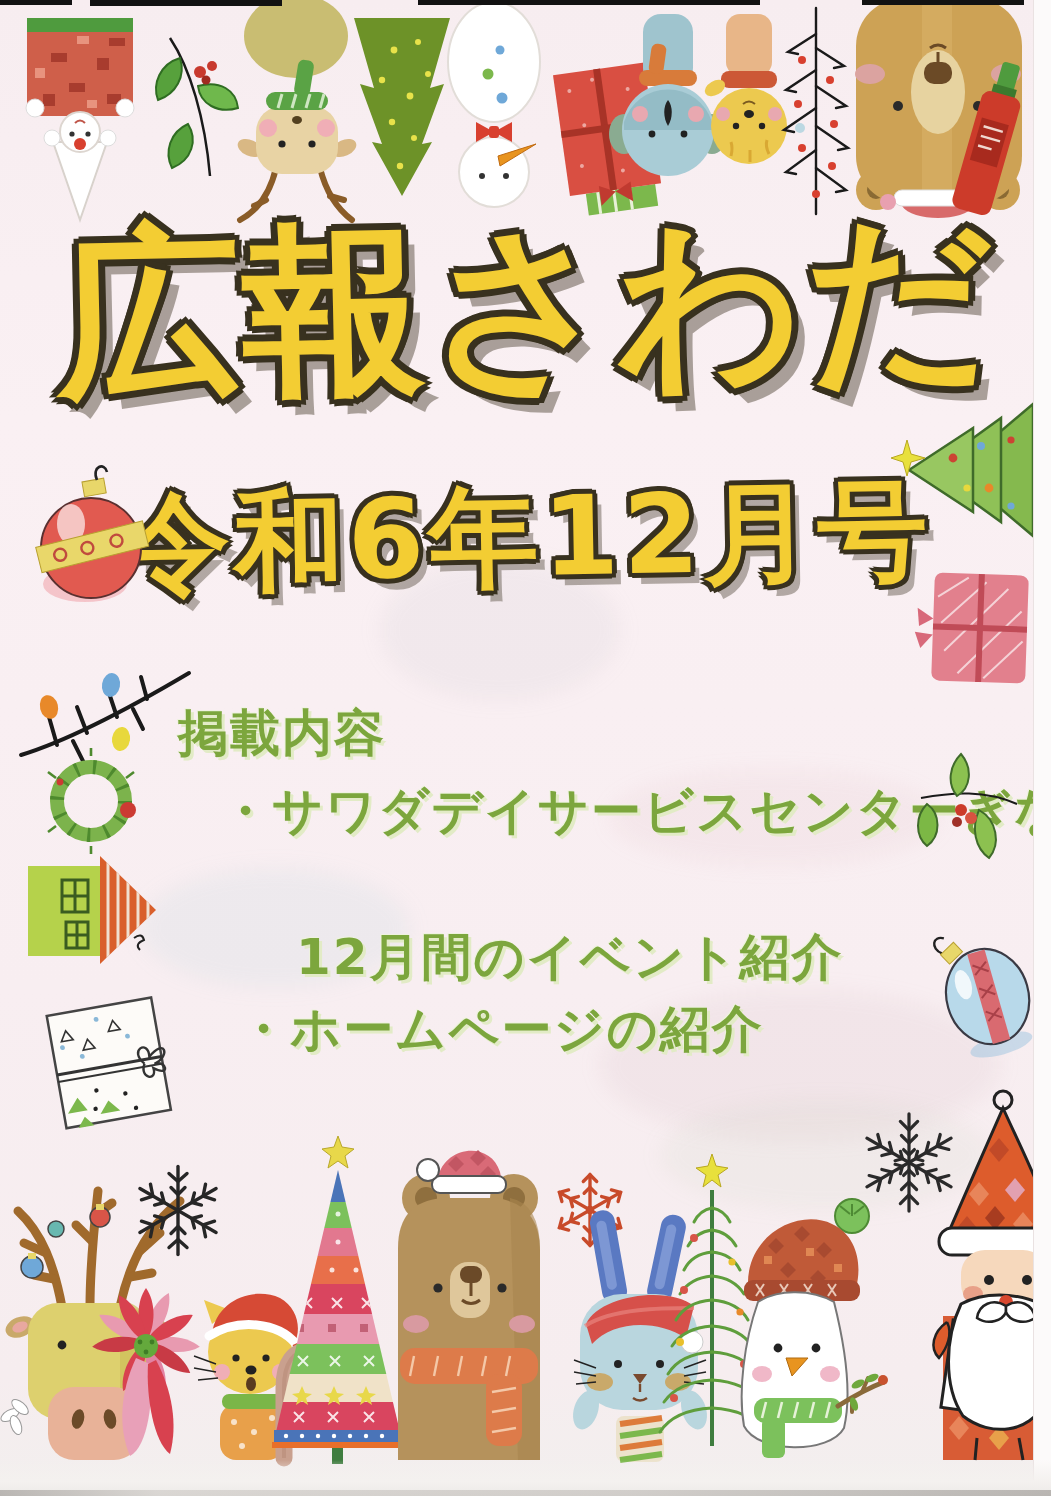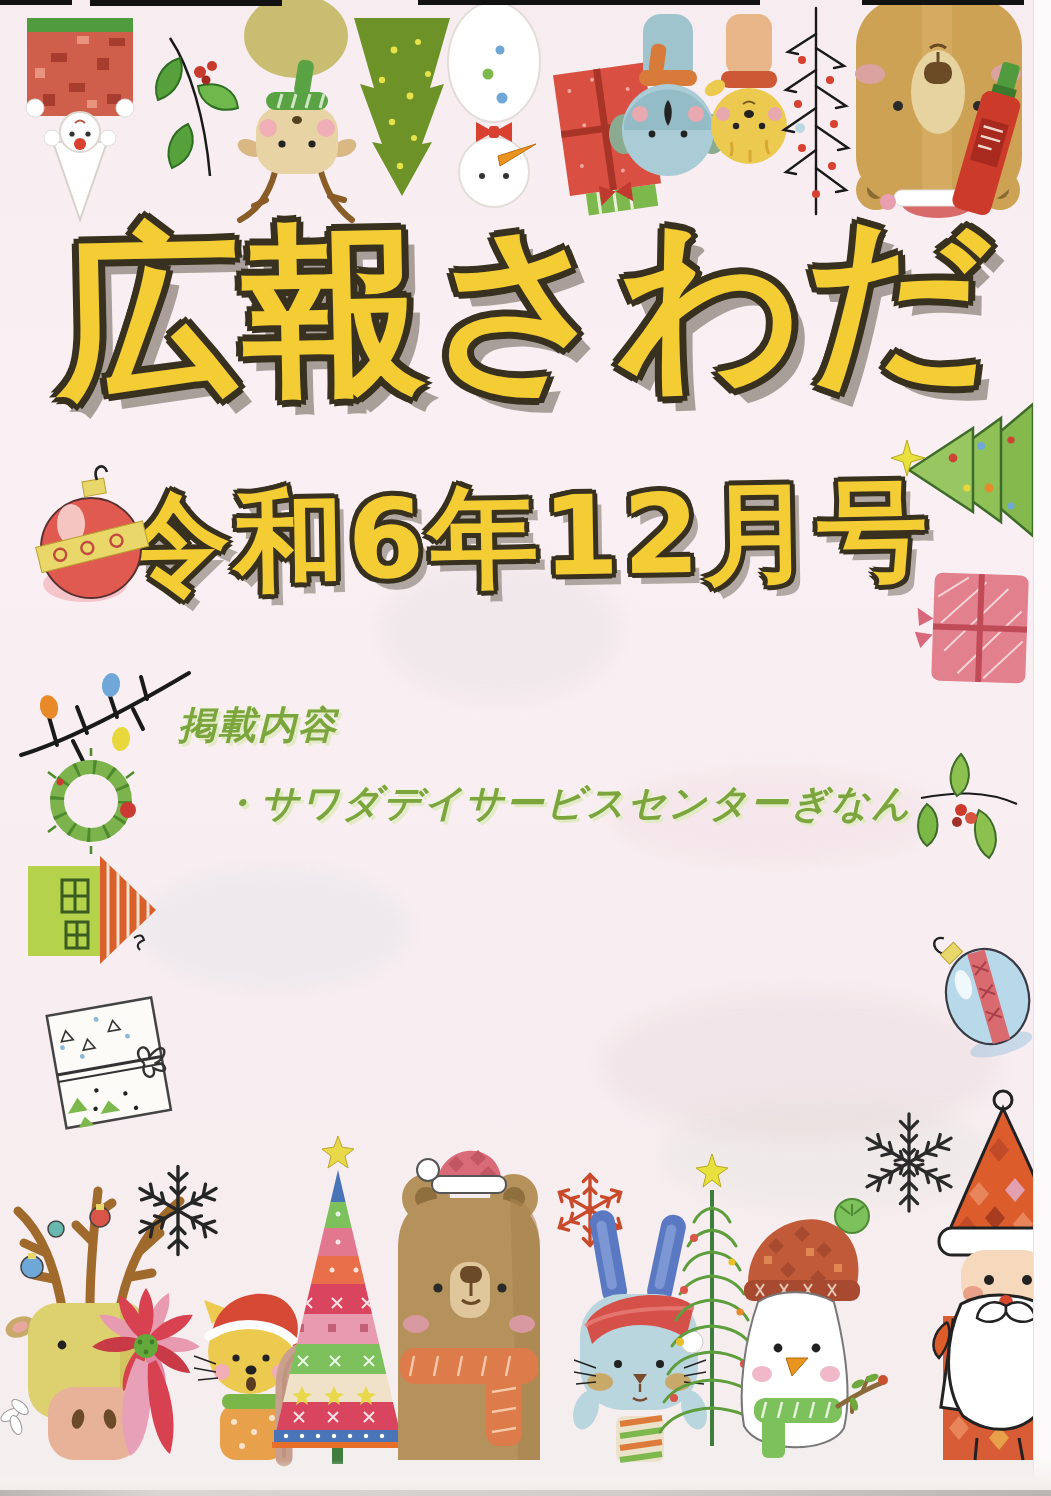--- a/index.html
+++ b/index.html
@@ -22,24 +22,23 @@
   .issue{
     left:0;top:466px;width:100%;text-align:center;
     font-size:110px;font-weight:700;line-height:1.3;letter-spacing:4px;
     color:#f3cd33;white-space:nowrap;transform:rotate(-1deg);
     text-shadow:
       -5px 0 0 #38311f,5px 0 0 #38311f,0 -5px 0 #38311f,0 5px 0 #38311f,
       -4px -4px 0 #38311f,4px -4px 0 #38311f,-4px 4px 0 #38311f,4px 4px 0 #38311f,
       9px 11px 0 rgba(70,60,45,.4);
   }
   .gtext{
-    font-size:38px;font-weight:700;letter-spacing:2px;line-height:1.25;
+    font-size:50px;font-weight:700;letter-spacing:2px;line-height:1.25;
     color:#7ca63d;white-space:nowrap;
     text-shadow:3px 3px 0 #e2ebc6, -1px -1px 0 #eef3de;
-    font-style:italic;
   }
   .g-head{left:178px;top:702px;}
   .g-i0{left:220px;top:780px;}
   .g-i1{left:286px;top:856px;}
   .g-i2{left:296px;top:926px;}
   .g-i3{left:238px;top:998px;}
   
   .flip{transform:rotate(180deg);}
   svg{display:block;overflow:visible;}
   .ghost{border-radius:50%;filter:blur(10px);}
@@ -276,20 +275,22 @@
   <div class="abs topseg" style="left:0;top:0;width:72px;height:5px;"></div>
   <div class="abs topseg" style="left:90px;top:0;width:192px;height:6px;"></div>
   <div class="abs topseg" style="left:418px;top:0;width:342px;height:5px;"></div>
   <div class="abs topseg" style="left:862px;top:0;width:162px;height:5px;"></div>
 
   <div class="abs title">広報さわだ</div>
   <div class="abs issue">令和6年12月号</div>
 
   <div class="abs gtext g-head">掲載内容</div>
   <div class="abs gtext g-i0">・サワダデイサービスセンターぎなん</div>
+  <div class="abs gtext g-i2">12月間のイベント紹介</div>
+  <div class="abs gtext g-i3">・ホームページの紹介</div>
 
   <svg class="abs" style="left:25px;top:462px" width="135" height="150" viewBox="0 0 135 150">
     <ellipse cx="60" cy="122" rx="42" ry="18" fill="#f0a0a8" opacity=".55"></ellipse>
     <circle cx="66" cy="86" r="50" fill="#e15a50" stroke="#5a3030" stroke-width="2"></circle>
     <ellipse cx="46" cy="62" rx="14" ry="20" fill="#fff" opacity=".65"></ellipse>
     <g transform="rotate(-14 66 84)">
       <rect x="12" y="72" width="110" height="26" fill="#e9d76a" stroke="#b8a030"></rect>
       <circle cx="34" cy="85" r="6" fill="none" stroke="#c04a3e" stroke-width="2.4"></circle>
       <circle cx="62" cy="85" r="6" fill="none" stroke="#c04a3e" stroke-width="2.4"></circle>
       <circle cx="92" cy="85" r="6" fill="none" stroke="#c04a3e" stroke-width="2.4"></circle>

